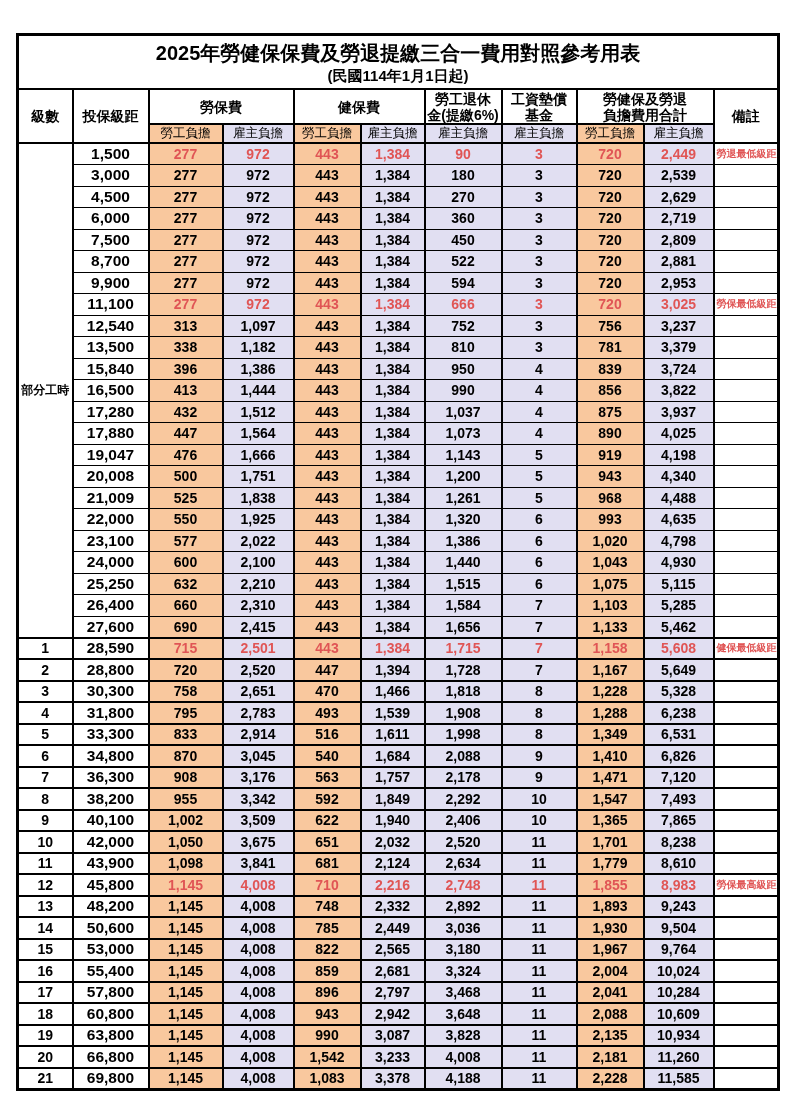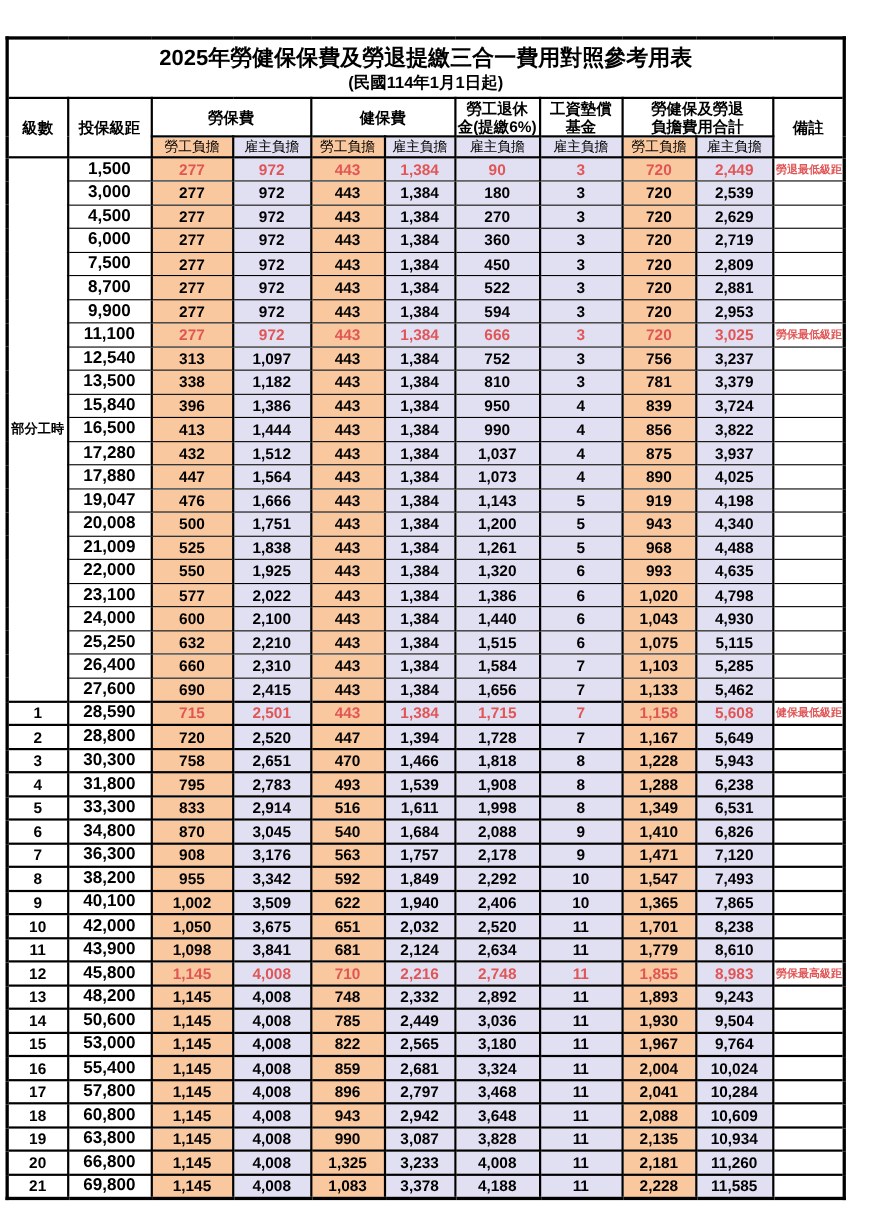--- a/index.html
+++ b/index.html
@@ -1,21 +1,21 @@
 <!DOCTYPE html>
 <html><head>
 <meta charset="utf-8">
 <style>
   * { box-sizing: border-box; }
   html,body { margin:0; padding:0; }
   body {
     width:791px; height:1120px; background:#ffffff; overflow:hidden;
     font-family:"Liberation Sans","DejaVu Sans",sans-serif; color:#000;
   }
-  #sheet { position:absolute; left:5px; top:33px; width:761px; }
+  #sheet { position:absolute; left:16px; top:33px; width:761px; }
   table { border-collapse:collapse; table-layout:fixed; width:761px; }
   td { border:2px solid #000; text-align:center; vertical-align:middle; padding:0 1px; overflow:hidden; white-space:nowrap; }
 
   
   tr.title-row td { border-width:3px 3px 2.5px 3px; padding:4px 0 3px 0; }
   .main-title { font-size:20px; font-weight:bold; line-height:26px; }
   .sub-title  { font-size:15px; font-weight:bold; line-height:19px; }
 
   
   tr.h1 td { height:35px; font-weight:600; font-size:14px; line-height:16px; }
@@ -398,21 +398,21 @@
         <tr class="lvl">
           <td class="c-first">3</td>
           <td class="c-bracket">30,300</td>
           <td class="emp num">758</td>
           <td class="er num">2,651</td>
           <td class="emp num">470</td>
           <td class="er num">1,466</td>
           <td class="er num">1,818</td>
           <td class="er num">8</td>
           <td class="emp num">1,228</td>
-          <td class="er num">5,943</td>
+          <td class="er num">5,328</td>
           <td class="c-note"></td>
         </tr>
         <tr class="lvl">
           <td class="c-first">4</td>
           <td class="c-bracket">31,800</td>
           <td class="emp num">795</td>
           <td class="er num">2,783</td>
           <td class="emp num">493</td>
           <td class="er num">1,539</td>
           <td class="er num">1,908</td>
@@ -614,21 +614,21 @@
           <td class="er num">11</td>
           <td class="emp num">2,135</td>
           <td class="er num">10,934</td>
           <td class="c-note"></td>
         </tr>
         <tr class="lvl">
           <td class="c-first">20</td>
           <td class="c-bracket">66,800</td>
           <td class="emp num">1,145</td>
           <td class="er num">4,008</td>
-          <td class="emp num">1,325</td>
+          <td class="emp num">1,542</td>
           <td class="er num">3,233</td>
           <td class="er num">4,008</td>
           <td class="er num">11</td>
           <td class="emp num">2,181</td>
           <td class="er num">11,260</td>
           <td class="c-note"></td>
         </tr>
         <tr class="lvl">
           <td class="c-first">21</td>
           <td class="c-bracket">69,800</td>

